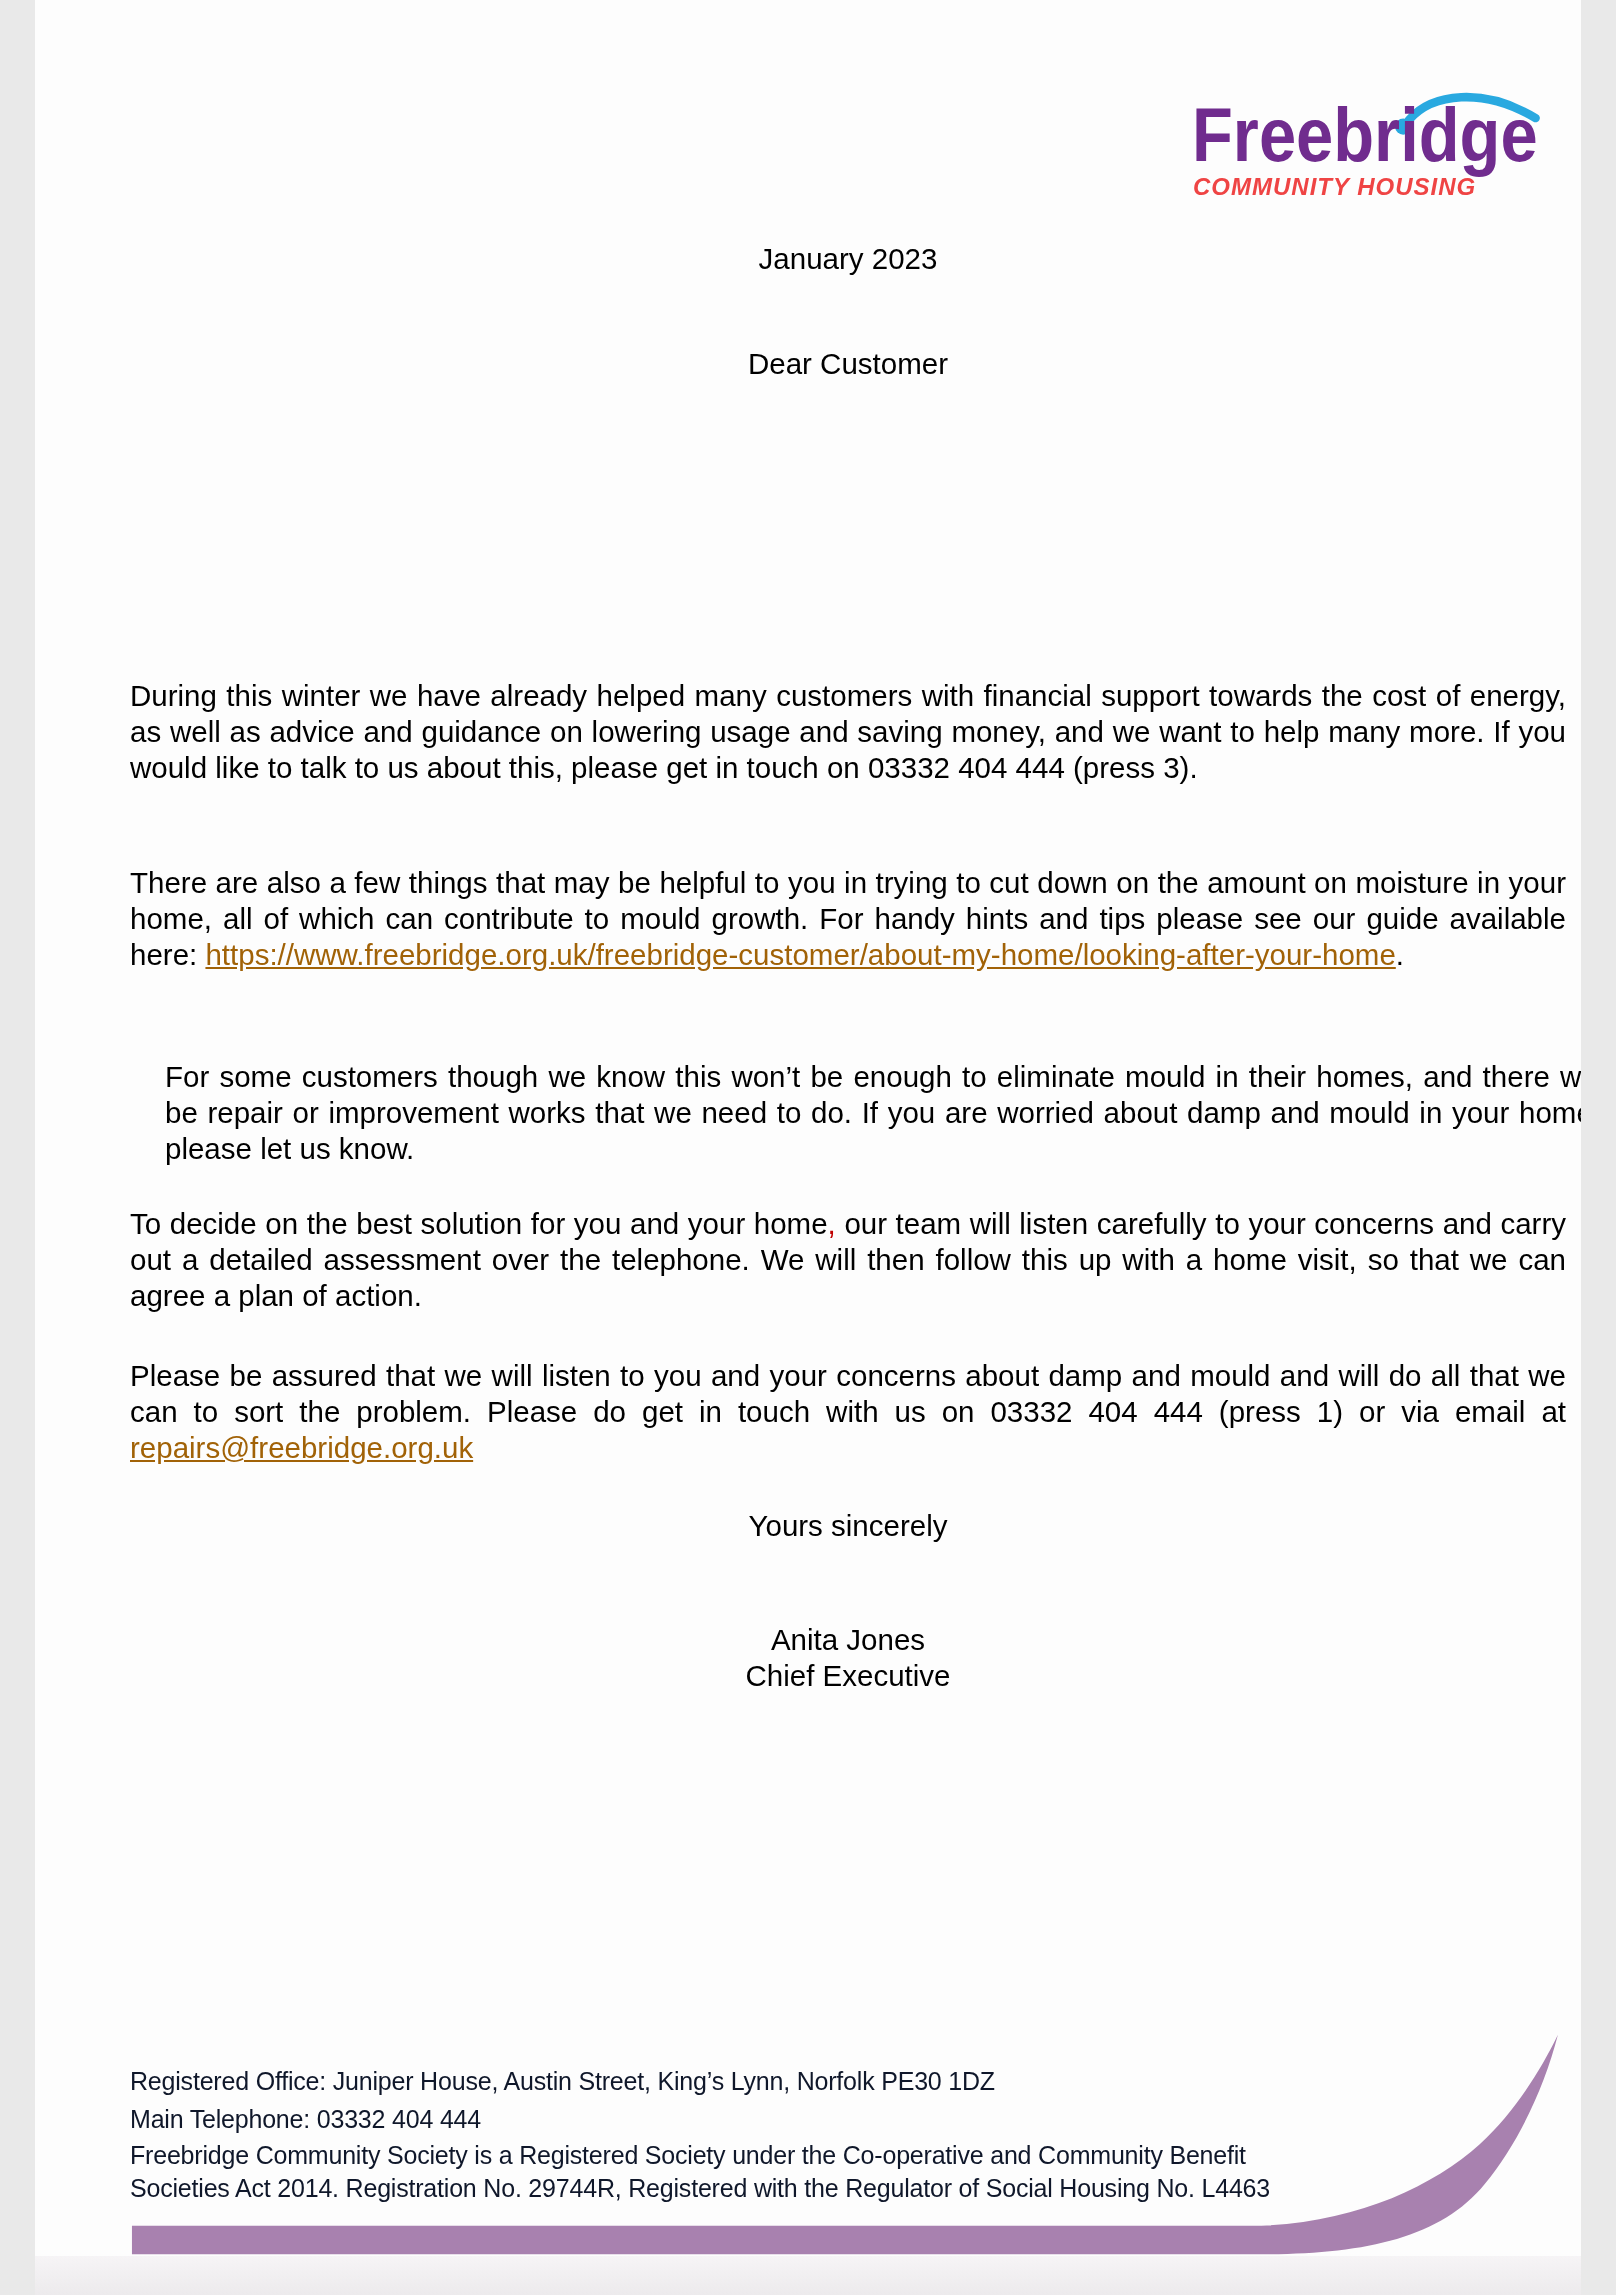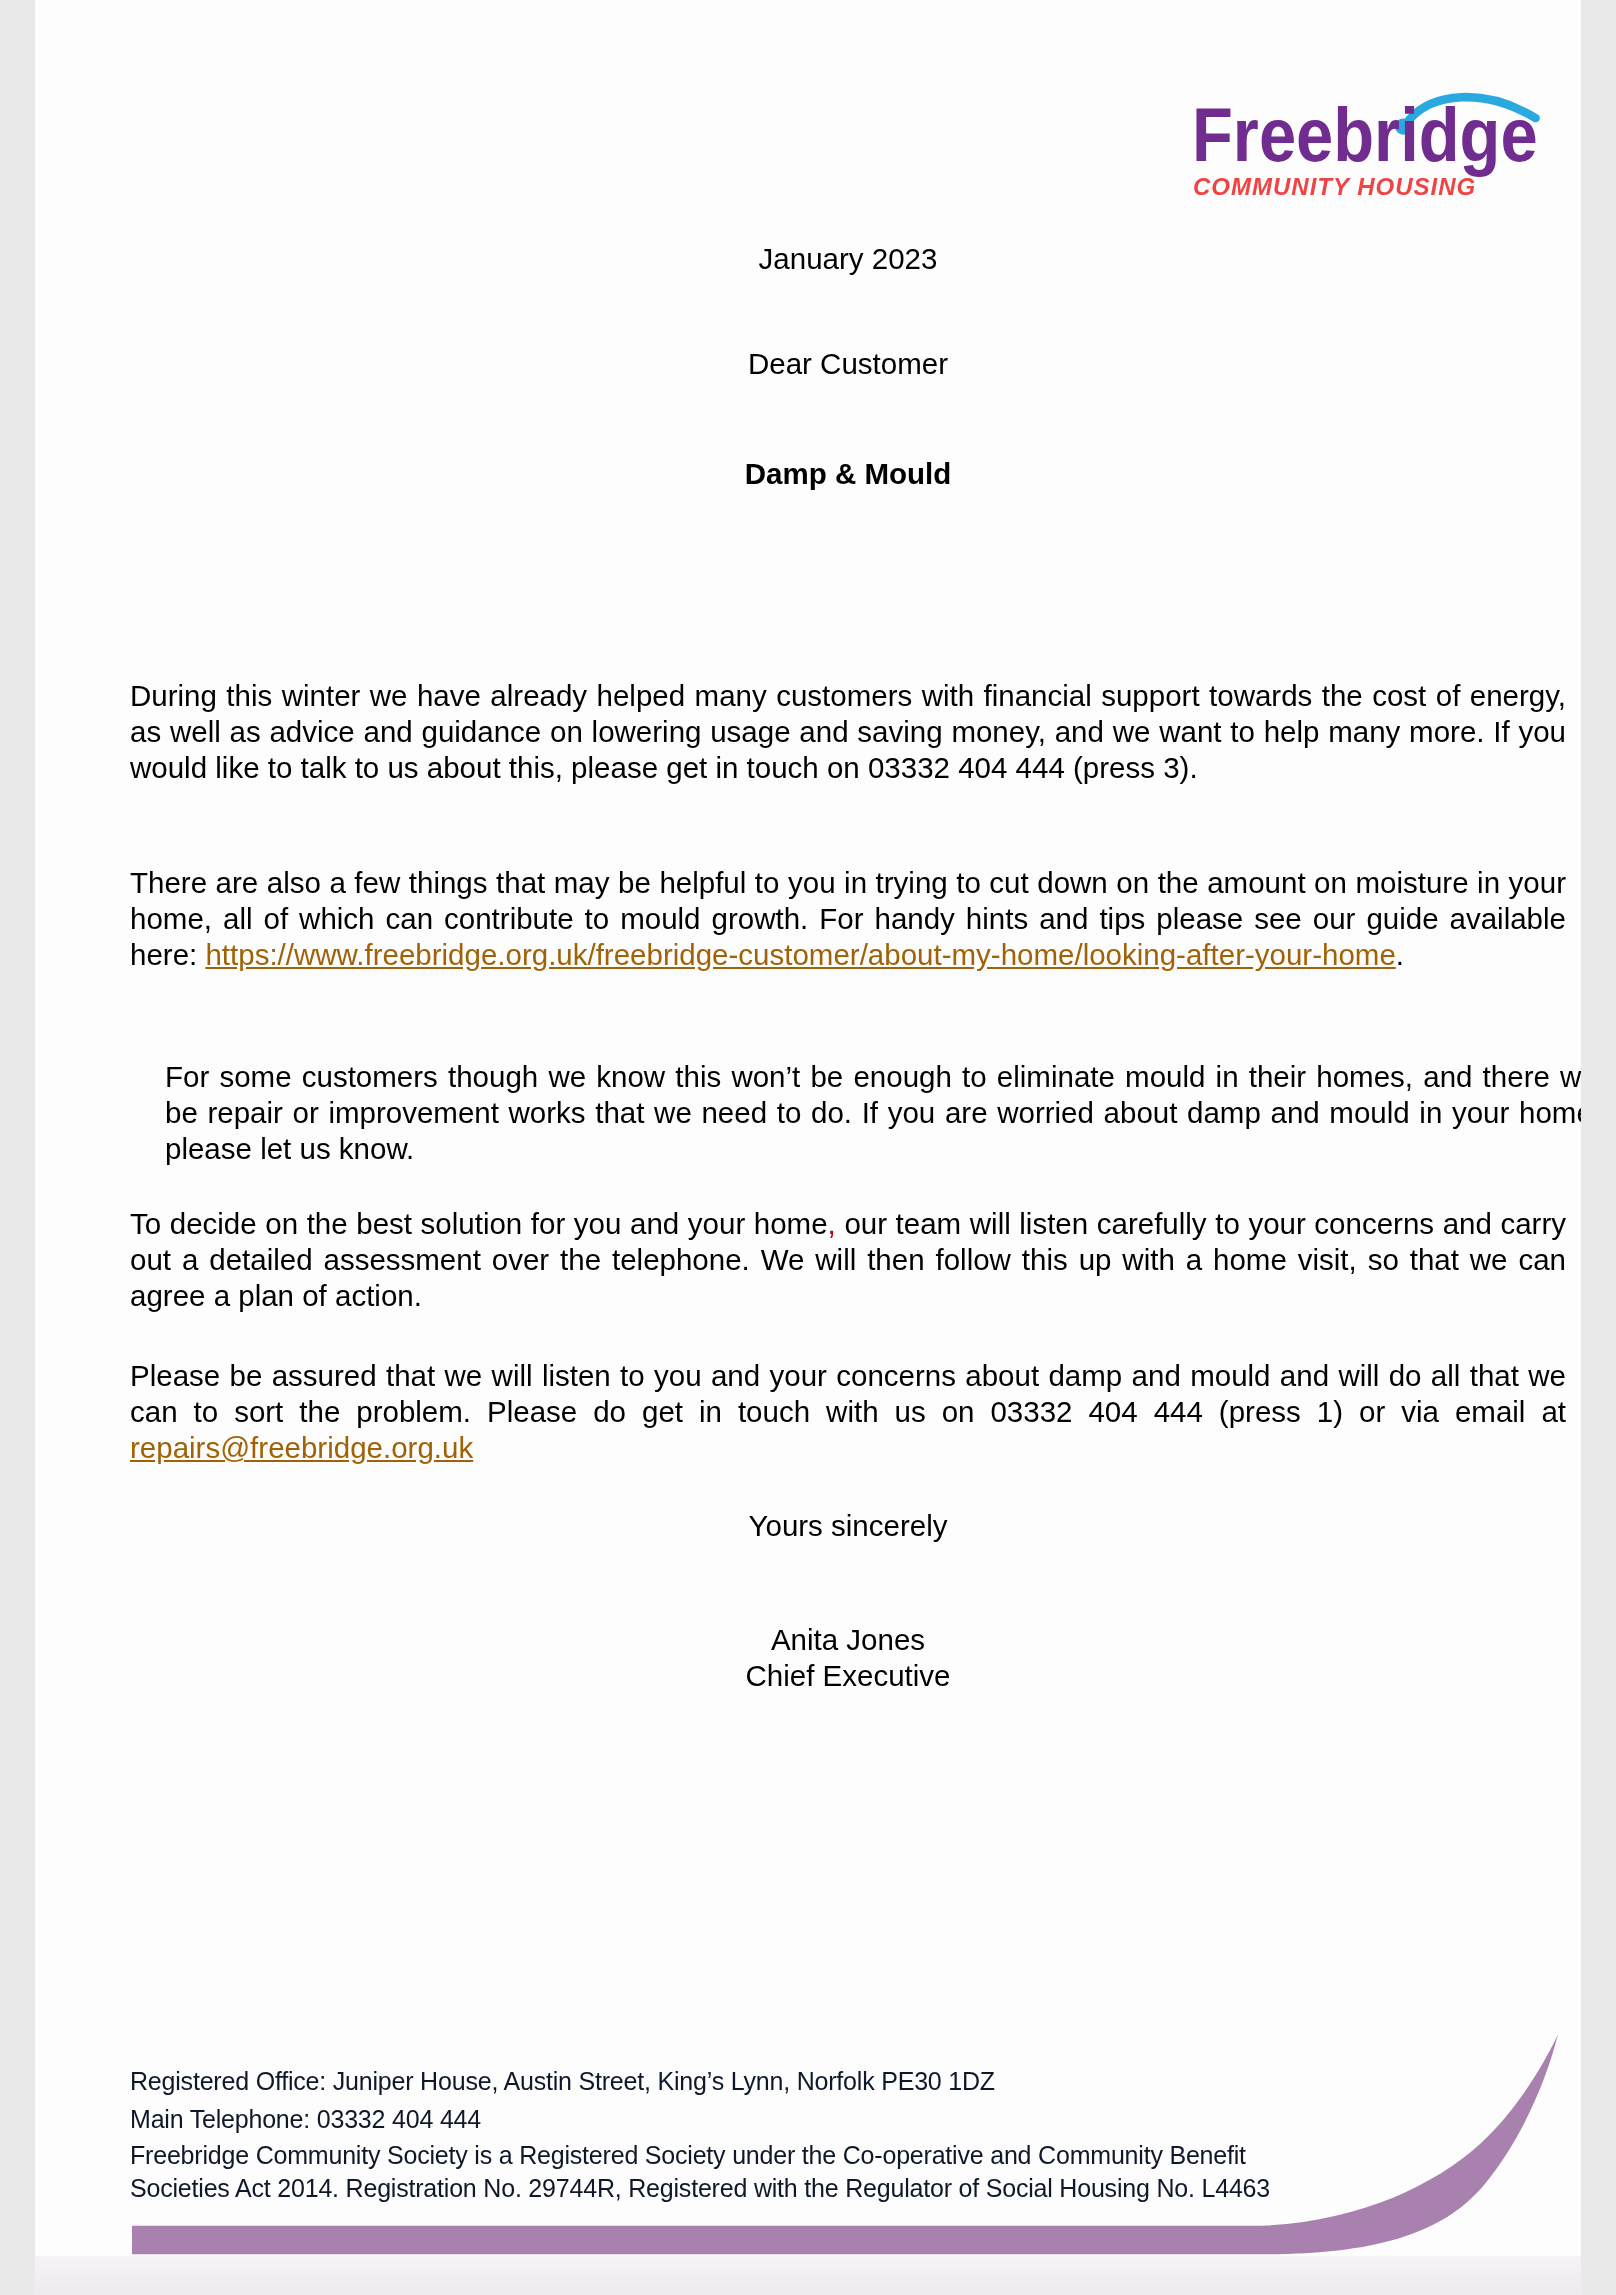--- a/index.html
+++ b/index.html
@@ -103,21 +103,20 @@
       <path d="M 64,46 C 88,18 142,11 197,44" fill="none" stroke="#29A9E0" stroke-width="9" stroke-linecap="round"></path>
     </svg>
     <div class="logo-word">Freebridge</div>
     <div class="logo-tagline">COMMUNITY HOUSING</div>
   </div>
 
   <div class="para single" style="top:241px;">January 2023</div>
 
   <div class="para single" style="top:346px;">Dear Customer</div>
 
-  <div class="para single bold" style="top:456px;">Damp &amp; Mould</div>
 
 
   <div class="para" style="top:678px;">During this winter we have already helped many customers with financial support towards the cost of energy, as well as advice and guidance on lowering usage and saving money, and we want to help many more. If you would like to talk to us about this, please get in touch on 03332 404 444 (press 3).</div>
 
   <div class="para" style="top:865px;"><span>There are also a few things that may be helpful to you in trying to cut down on the amount on moisture in your home, all of which can contribute to mould growth. For handy hints and tips please see our guide available here: </span><a class="link" href="#">https://www.freebridge.org.uk/freebridge-customer/about-my-home/looking-after-your-home</a><span>.</span></div>
 
   <div class="para" style="top:1059px;margin-left:35px;">For some customers though we know this won’t be enough to eliminate mould in their homes, and there will be repair or improvement works that we need to do. If you are worried about damp and mould in your home, please let us know.</div>
 
   <div class="para" style="top:1206px;"><span>To decide on the best solution for you and your home</span><span class="red-comma">,</span><span> our team will listen carefully to your concerns and carry out a detailed assessment over the telephone. We will then follow this up with a home visit, so that we can agree a plan of action.</span></div>
 

